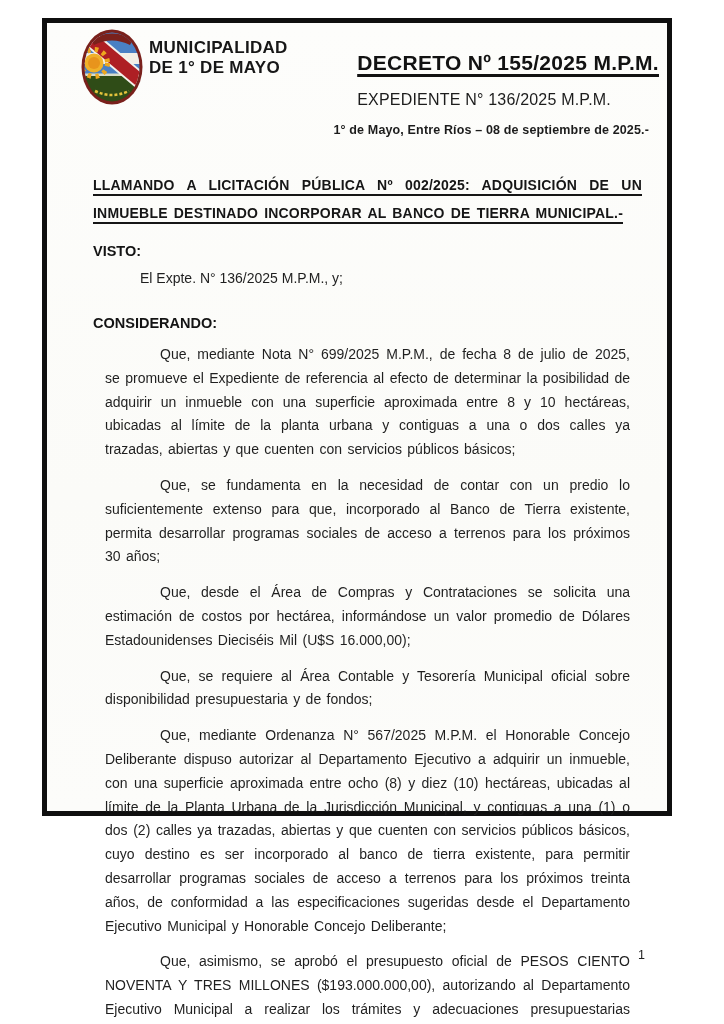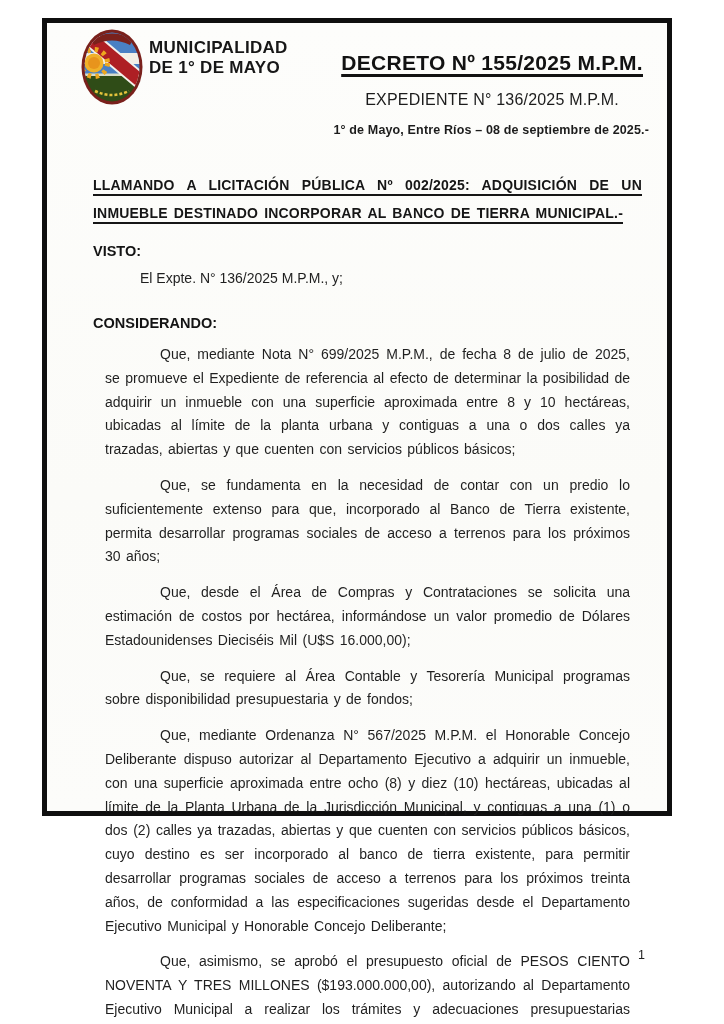--- a/index.html
+++ b/index.html
@@ -12,21 +12,21 @@
     position:absolute;left:42px;top:18px;width:630px;height:798px;
     border:5px solid #0f0f0f;background:linear-gradient(180deg,#fdfdfb 0%,#fbfbf8 60%,#fcfcfa 100%);
     box-sizing:border-box;
   }
   
   .crest{position:absolute;left:34px;top:6px;width:62px;height:76px;}
   .org-name{
     position:absolute;left:102px;top:15px;
     font-weight:700;font-size:17px;line-height:20px;letter-spacing:.3px;color:#171717;
   }
-  .decree-block{position:absolute;right:24px;top:28px;text-align:center;}
+  .decree-block{position:absolute;right:8px;top:28px;text-align:left;}
   .decree-title{
     font-weight:700;font-size:21px;letter-spacing:.3px;color:#121212;
     text-decoration:underline;text-decoration-thickness:2.5px;text-underline-offset:4px;
   }
   .expediente{font-size:16px;margin-top:16px;color:#1c1c1c;letter-spacing:.2px;}
   .dateline{
     position:absolute;right:18px;top:100px;
     font-weight:700;font-size:12.5px;color:#1c1c1c;letter-spacing:.15px;
   }
   
@@ -92,21 +92,21 @@
 
     <div class="section-label">VISTO:</div>
     <div class="visto-body">El Expte. N° 136/2025 M.P.M., y;</div>
 
     <div class="section-label considerando-label">CONSIDERANDO:</div>
 
     <div class="paragraphs">
       <p>Que, mediante Nota N° 699/2025 M.P.M., de fecha 8 de julio de 2025, se promueve el Expediente de referencia al efecto de determinar la posibilidad de adquirir un inmueble con una superficie aproximada entre 8 y 10 hectáreas, ubicadas al límite de la planta urbana y contiguas a una o dos calles ya trazadas, abiertas y que cuenten con servicios públicos básicos;</p>
       <p>Que, se fundamenta en la necesidad de contar con un predio lo suficientemente extenso para que, incorporado al Banco de Tierra existente, permita desarrollar programas sociales de acceso a terrenos para los próximos 30 años;</p>
       <p>Que, desde el Área de Compras y Contrataciones se solicita una estimación de costos por hectárea, informándose un valor promedio de Dólares Estadounidenses Dieciséis Mil (U$S 16.000,00);</p>
-      <p>Que, se requiere al Área Contable y Tesorería Municipal programas sobre disponibilidad presupuestaria y de fondos;</p>
+      <p>Que, se requiere al Área Contable y Tesorería Municipal oficial sobre disponibilidad presupuestaria y de fondos;</p>
       <p>Que, mediante Ordenanza N° 567/2025 M.P.M. el Honorable Concejo Deliberante dispuso autorizar al Departamento Ejecutivo a adquirir un inmueble, con una superficie aproximada entre ocho (8) y diez (10) hectáreas, ubicadas al límite de la Planta Urbana de la Jurisdicción Municipal, y contiguas a una (1) o dos (2) calles ya trazadas, abiertas y que cuenten con servicios públicos básicos, cuyo destino es ser incorporado al banco de tierra existente, para permitir desarrollar programas sociales de acceso a terrenos para los próximos treinta años, de conformidad a las especificaciones sugeridas desde el Departamento Ejecutivo Municipal y Honorable Concejo Deliberante;</p>
       <p>Que, asimismo, se aprobó el presupuesto oficial de PESOS CIENTO NOVENTA Y TRES MILLONES ($193.000.000,00), autorizando al Departamento Ejecutivo Municipal a realizar los trámites y adecuaciones presupuestarias necesarias para instrumentar la adquisición del inmueble interesado;</p>
     </div>
   </div>
 
   <div class="page-number">1</div>
 
 </div>
 
 </body></html>

